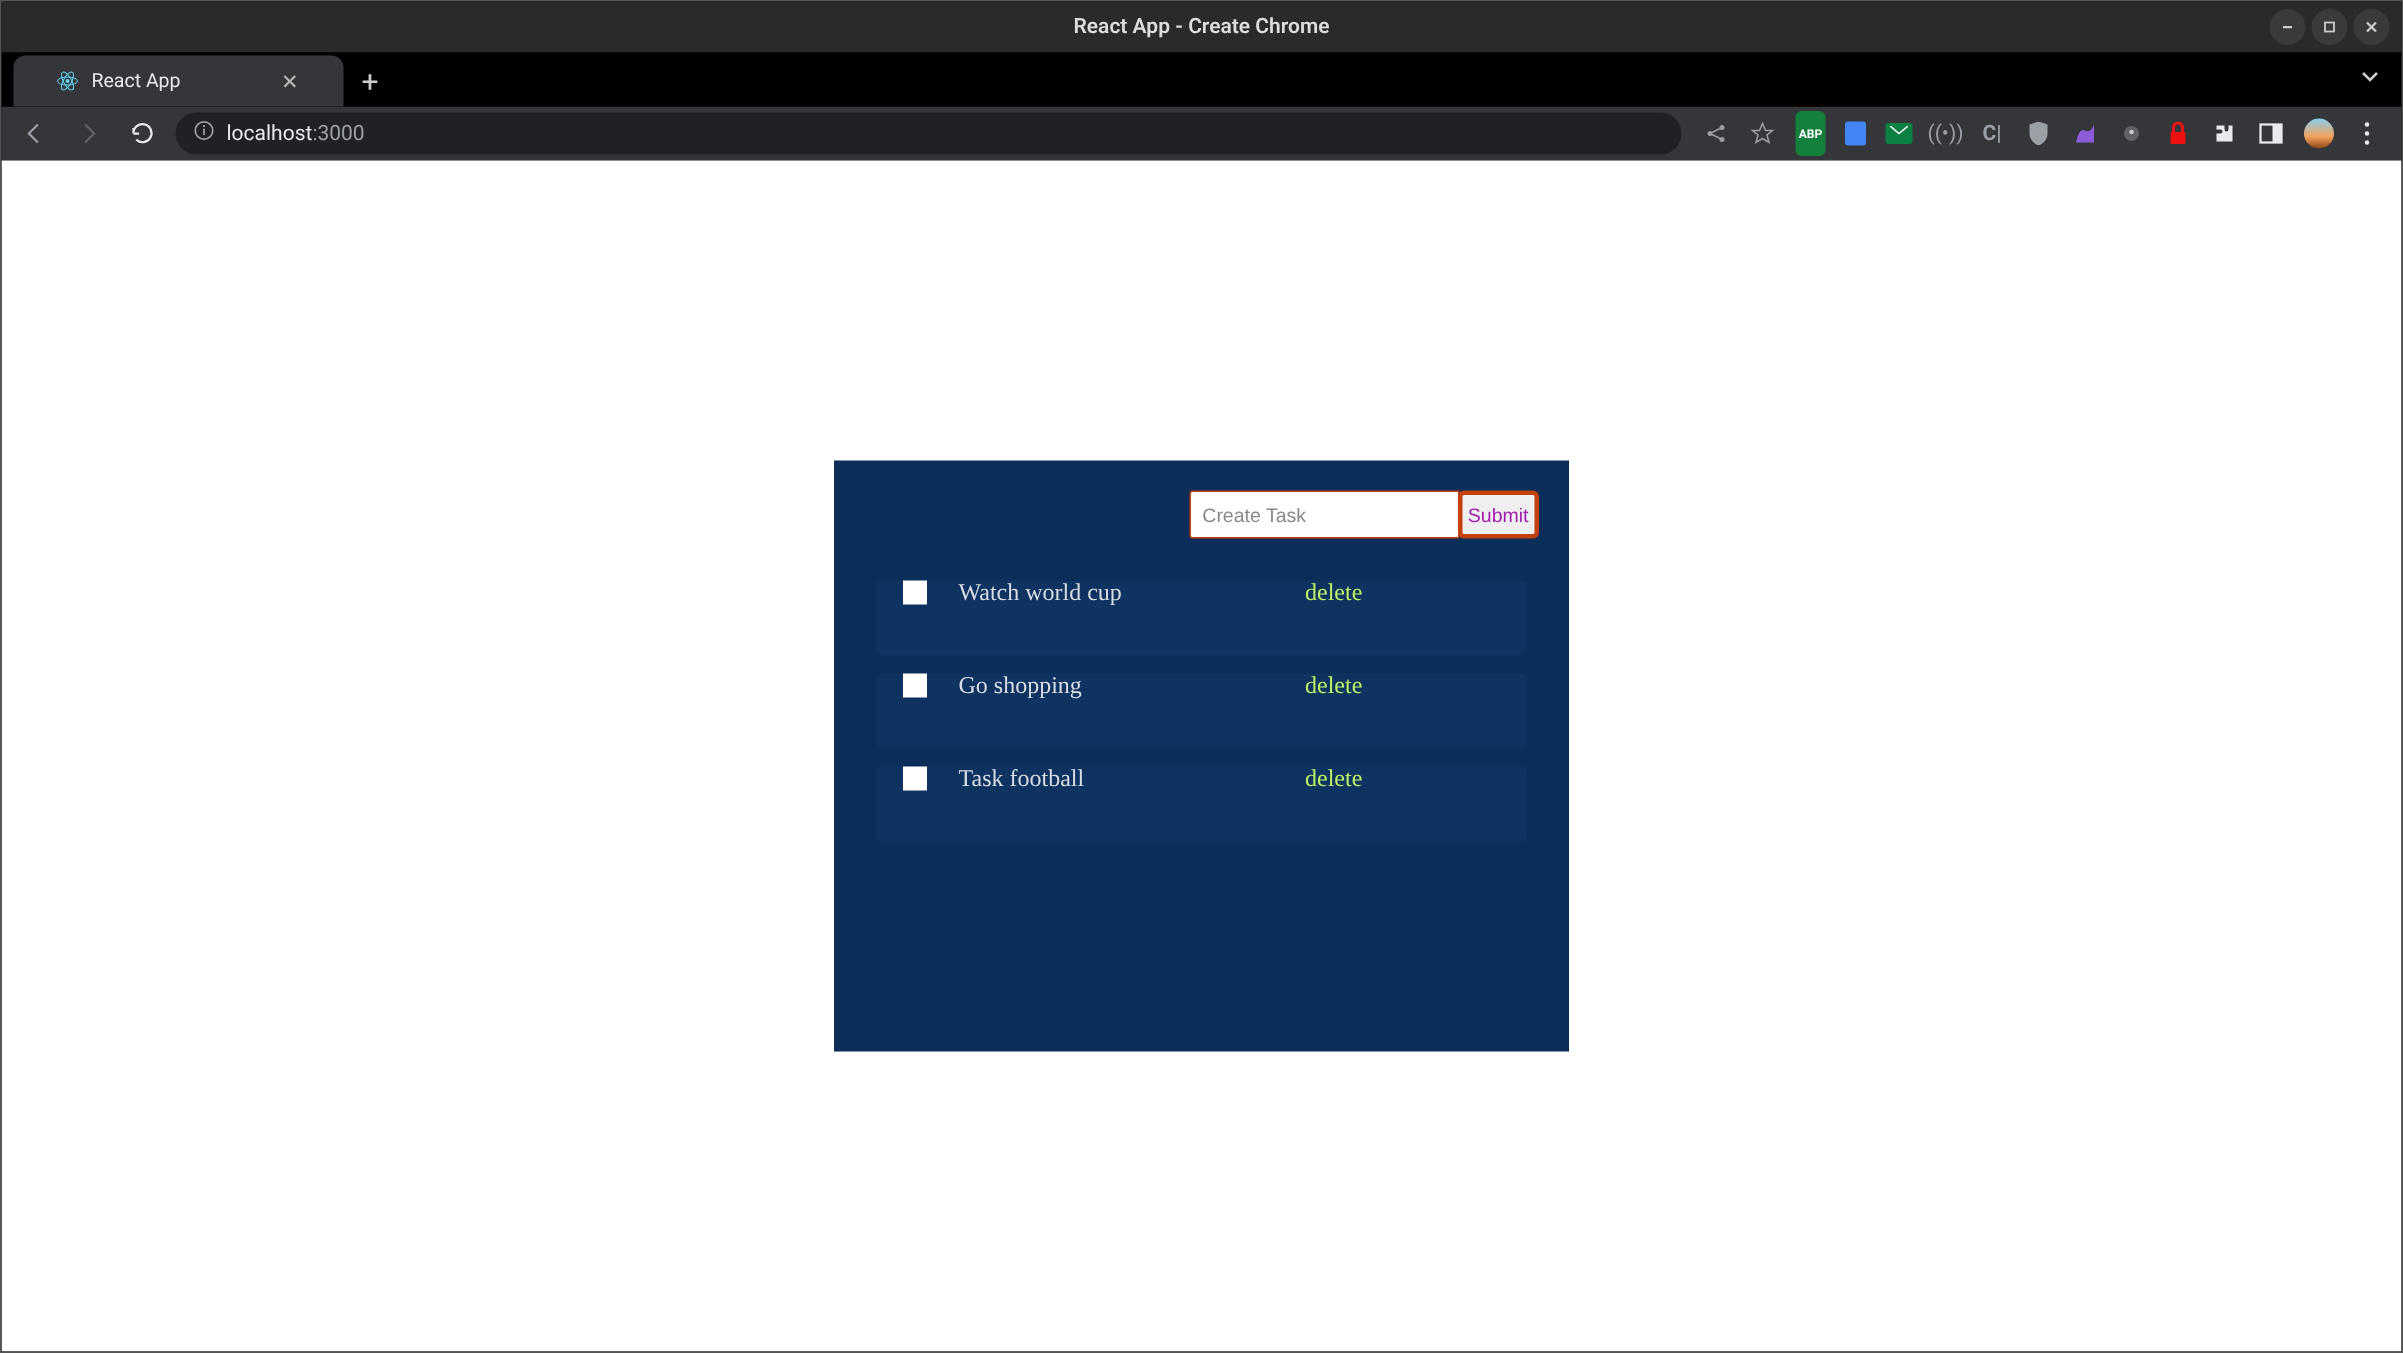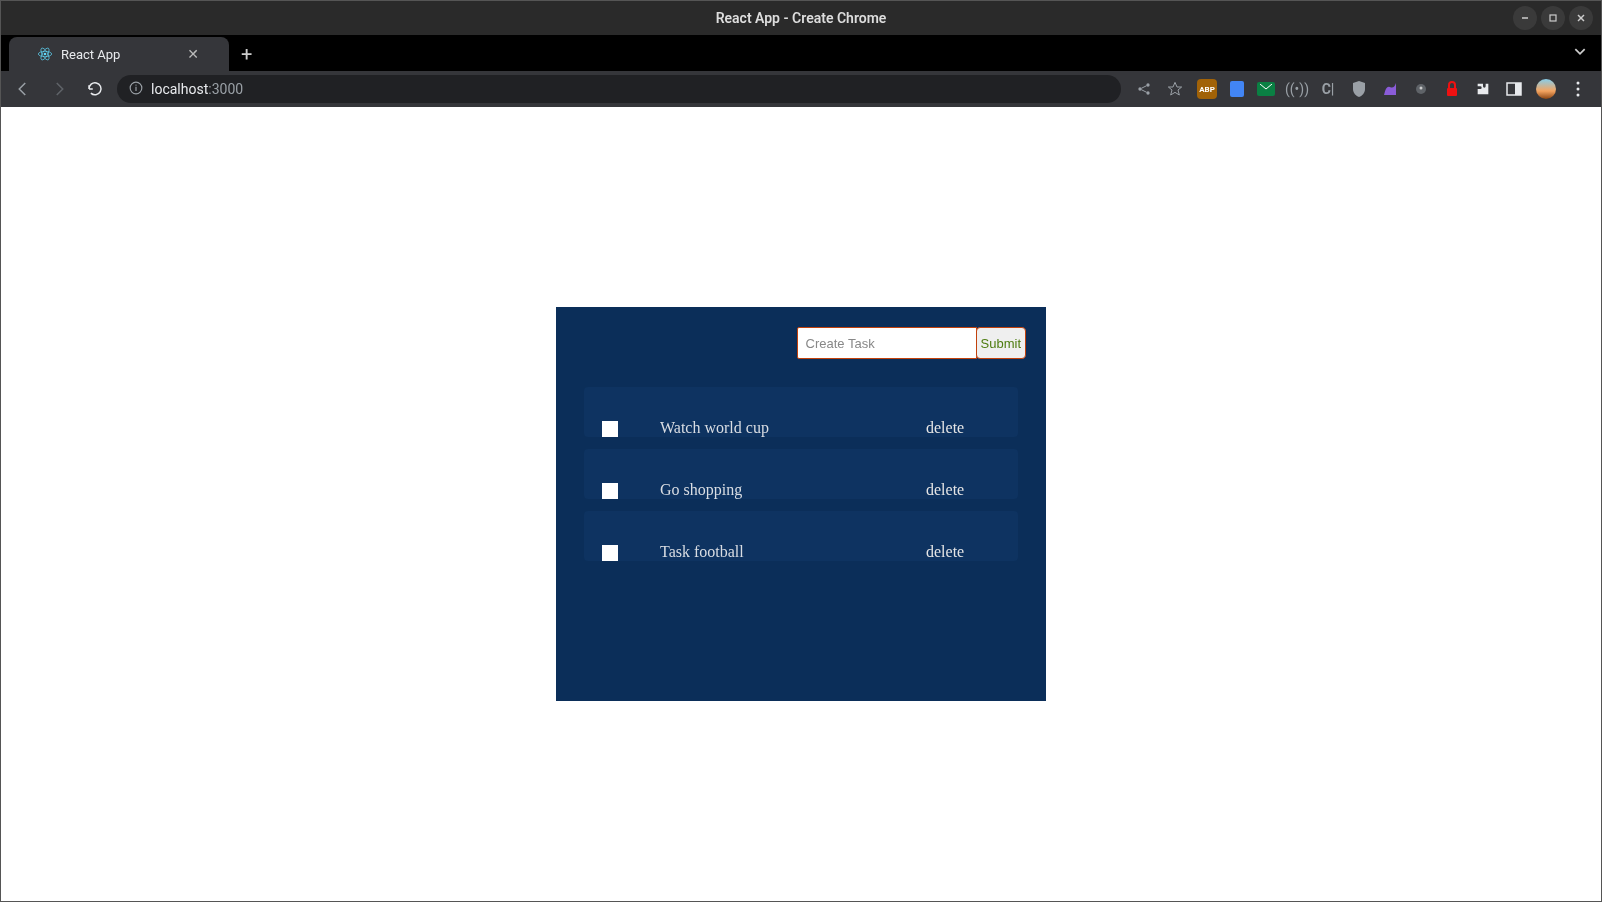--- a/index.html
+++ b/index.html
@@ -130,27 +130,27 @@
       width: 18px;
       height: 18px;
       display: flex;
       align-items: center;
       justify-content: center;
       color: #9aa0a6;
       font-size: 14px;
       cursor: pointer;
     }
     .ext-icon.abp {
-      background: #a16207;
+      background: #15803d;
       color: #fff;
       border-radius: 4px;
       font-size: 8px;
       font-weight: bold;
       width: 20px;
-      height: 20px;
+      height: 30px;
     }
     .ext-icon.mail {
       background: #0a8043;
       color: #fff;
       border-radius: 2px;
       font-size: 10px;
       width: 18px;
       height: 14px;
     }
     .ext-icon.doc {
@@ -194,63 +194,63 @@
       border: 1px solid #c2410c;
       border-radius: 2px 0 0 2px;
       padding: 0 8px;
       font-size: 13px;
       color: #333;
     }
     .task-input::placeholder { color: #888; }
     .submit-btn {
       height: 32px;
       background: #efefef;
-      border: 1px solid #c2410c;
+      border: 3px solid #c2410c;
       border-radius: 4px;
       padding: 0 4px;
       font-size: 13px;
-      color: #4d7c0f;
+      color: #a21caf;
       cursor: pointer;
       margin-left: -1px;
     }
     .task-list {
       display: flex;
       flex-direction: column;
       gap: 12px;
       padding: 0 8px;
     }
     .task-item {
       background: #0e3361;
       border-radius: 4px;
       height: 50px;
       display: flex;
-      align-items: flex-end;
+      align-items: flex-start;
       padding: 0 18px;
-      gap: 42px;
+      gap: 21px;
     }
     .task-checkbox {
       width: 16px;
       height: 16px;
       background: #fff;
       border: none;
       cursor: pointer;
       flex-shrink: 0;
     }
     .task-label {
       color: #d9dde3;
       font-size: 16px;
       font-family: Georgia, 'Times New Roman', serif;
       flex: 0 0 200px;
     }
     .task-delete {
-      color: #e5e5e5;
+      color: #bef264;
       font-size: 16px;
       font-family: Georgia, 'Times New Roman', serif;
       cursor: pointer;
-      margin-left: 24px;
+      margin-left: 10px;
     }
   </style>
 </head>
 <body>
 
 <div class="titlebar">
   <span class="titlebar-text">React App - Create Chrome</span>
   <div class="titlebar-controls">
     <div class="titlebar-btn">
       <svg width="10" height="10" viewBox="0 0 10 10">

